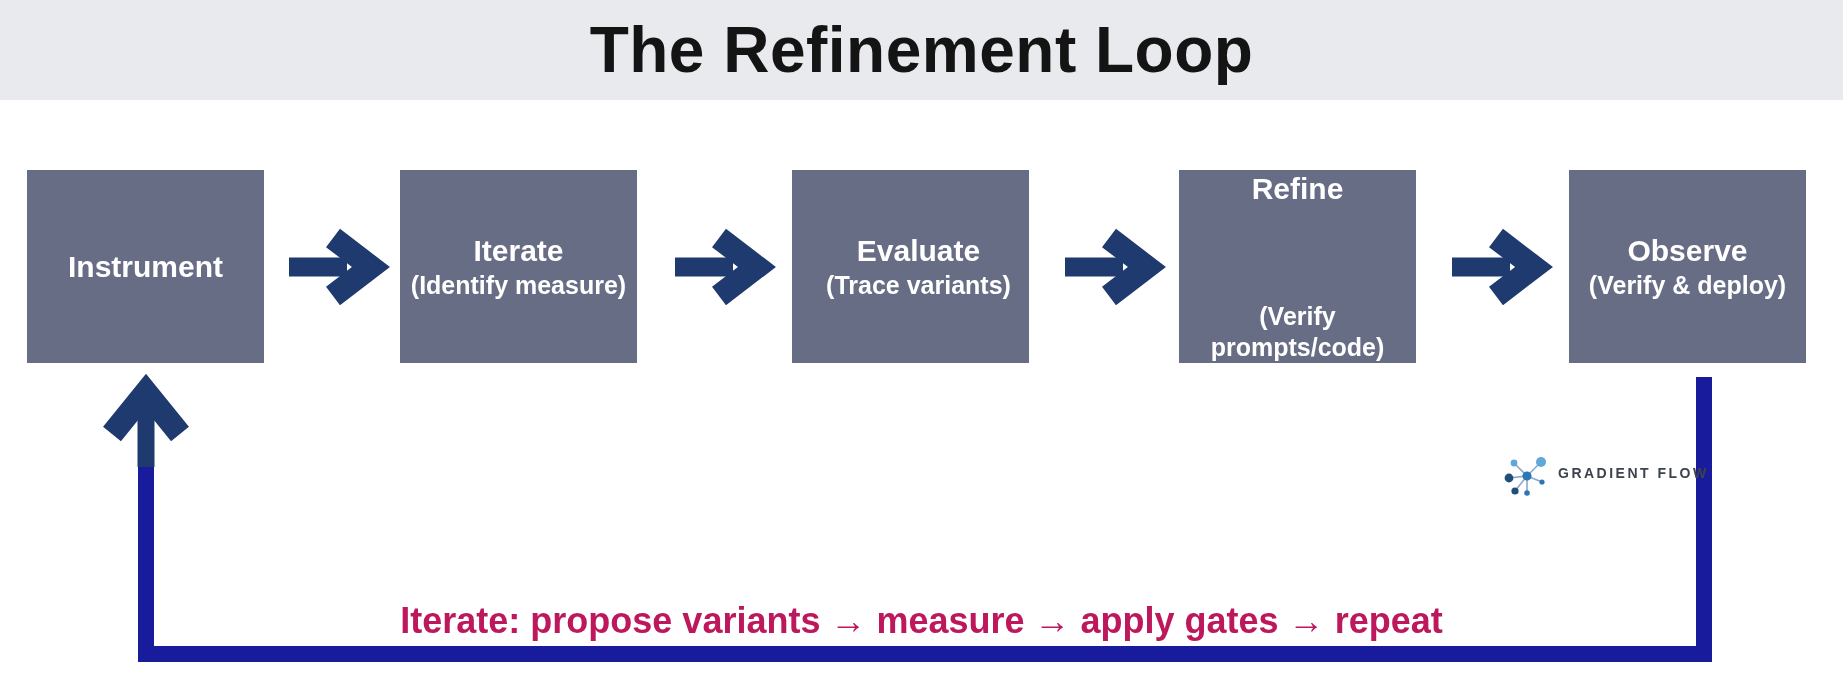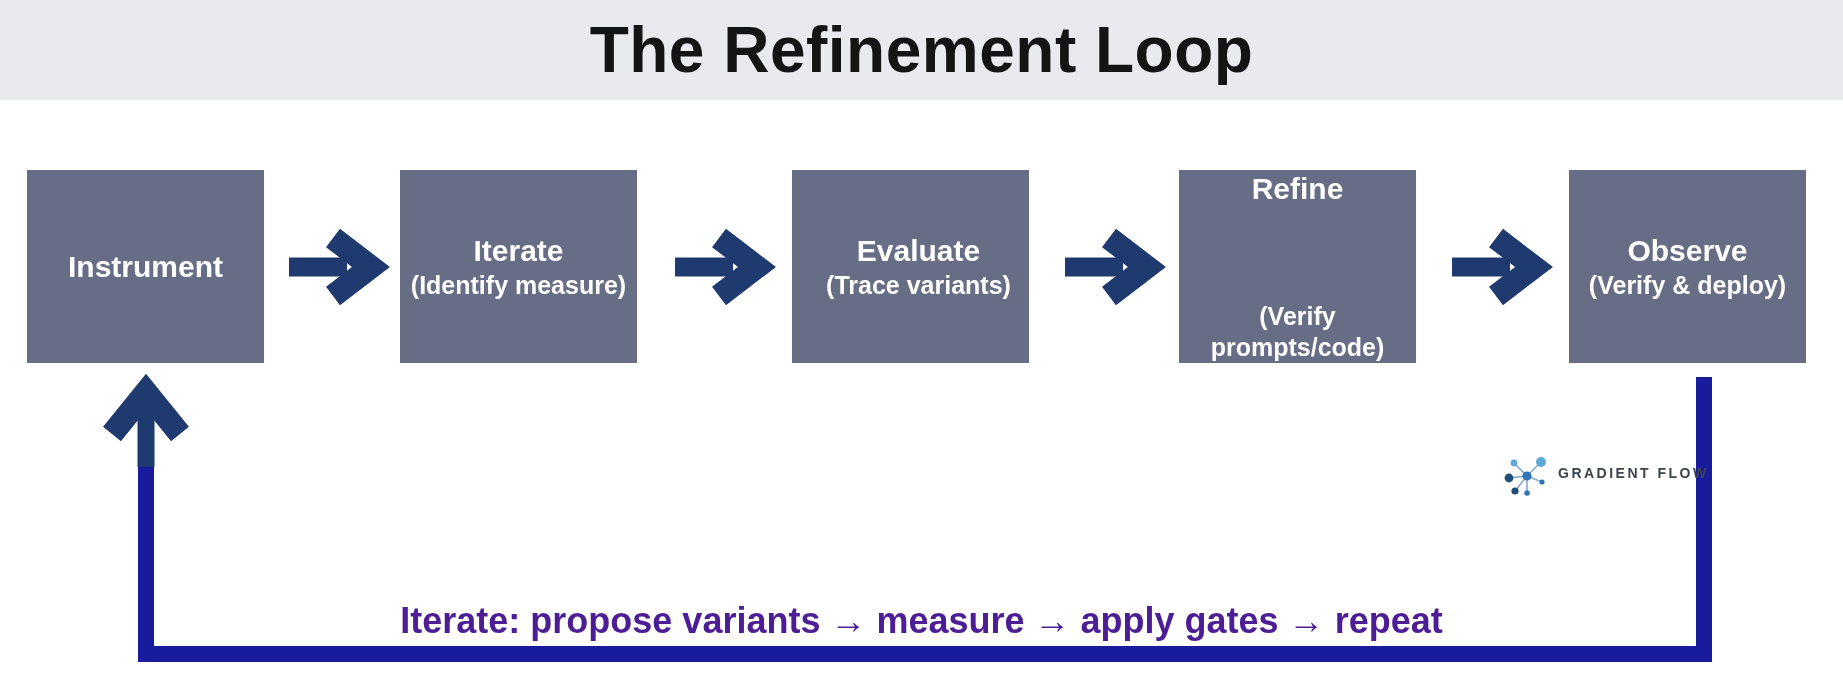--- a/index.html
+++ b/index.html
@@ -64,21 +64,21 @@
     pointer-events: none;
   }
   .loop-caption {
     position: absolute;
     left: 0;
     top: 600px;
     width: 1843px;
     text-align: center;
     font-size: 36px;
     font-weight: 700;
-    color: #4c1d95;
+    color: #be185d;
   }
   .logo {
     position: absolute;
     left: 1500px;
     top: 447px;
     width: 210px;
     height: 52px;
     display: flex;
     align-items: center;
   }

